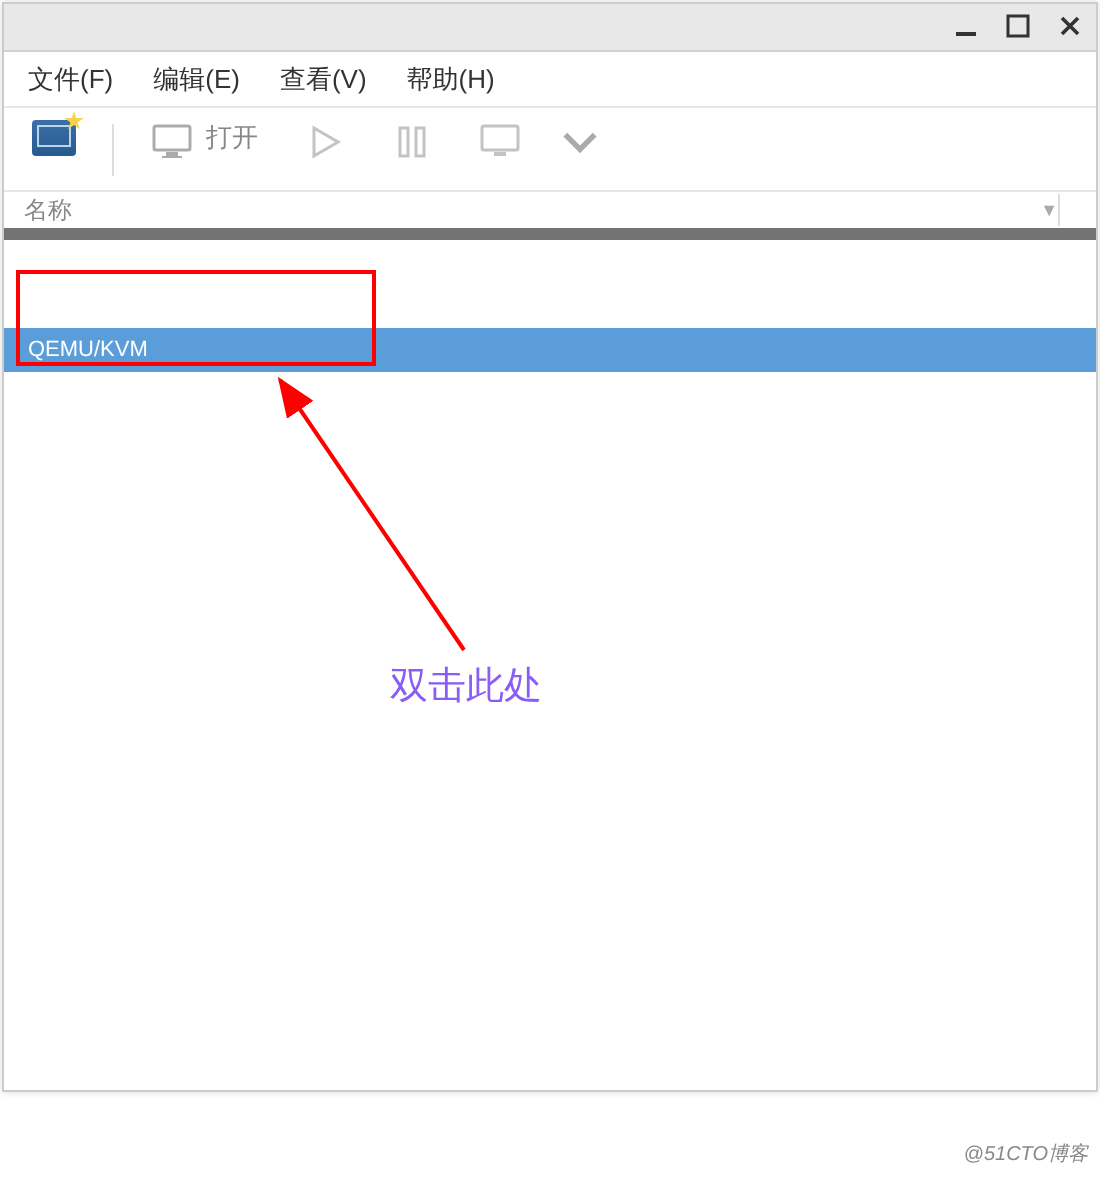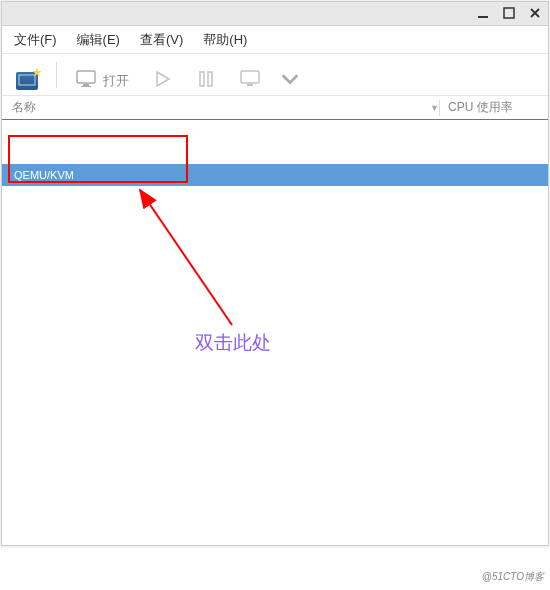--- a/index.html
+++ b/index.html
@@ -77,31 +77,31 @@
     }
     .toolbar-sep {
       width: 1px;
       height: 26px;
       background: #ddd;
       margin: 0 2px;
     }
     .tb-btn {
       height: 30px;
       display: flex;
-      align-items: flex-end;
+      align-items: flex-start;
       gap: 6px;
       padding: 0 6px;
       color: #555;
       cursor: pointer;
     }
     .tb-btn svg { width: 22px; height: 22px; }
     .tb-btn.disabled svg { opacity: 0.7; }
     .columns {
       height: 24px;
-      border-bottom: 1px solid #737373;
+      border-bottom: 6px solid #737373;
       display: flex;
       align-items: center;
       font-size: 12px;
       color: #888;
       padding: 0 10px;
     }
     .col-name { flex: 1; display: flex; align-items: center; gap: 6px; }
     .col-sort { color: #aaa; font-size: 9px; }
     .col-sep {
       width: 1px;
@@ -246,23 +246,20 @@
     </div>
   </div>
 
   <div class="columns">
     <div class="col-name">
       <span>名称</span>
       <span style="flex:1"></span>
       <span class="col-sort">▼</span>
     </div>
     <div class="col-sep"></div>
-    <div class="col-cpu">
-      <span>CPU 使用率</span>
-    </div>
   </div>
 
   <div class="list-area">
     <div class="conn-row">
       <span>QEMU/KVM</span>
     </div>
   </div>
 
 </div>
 

